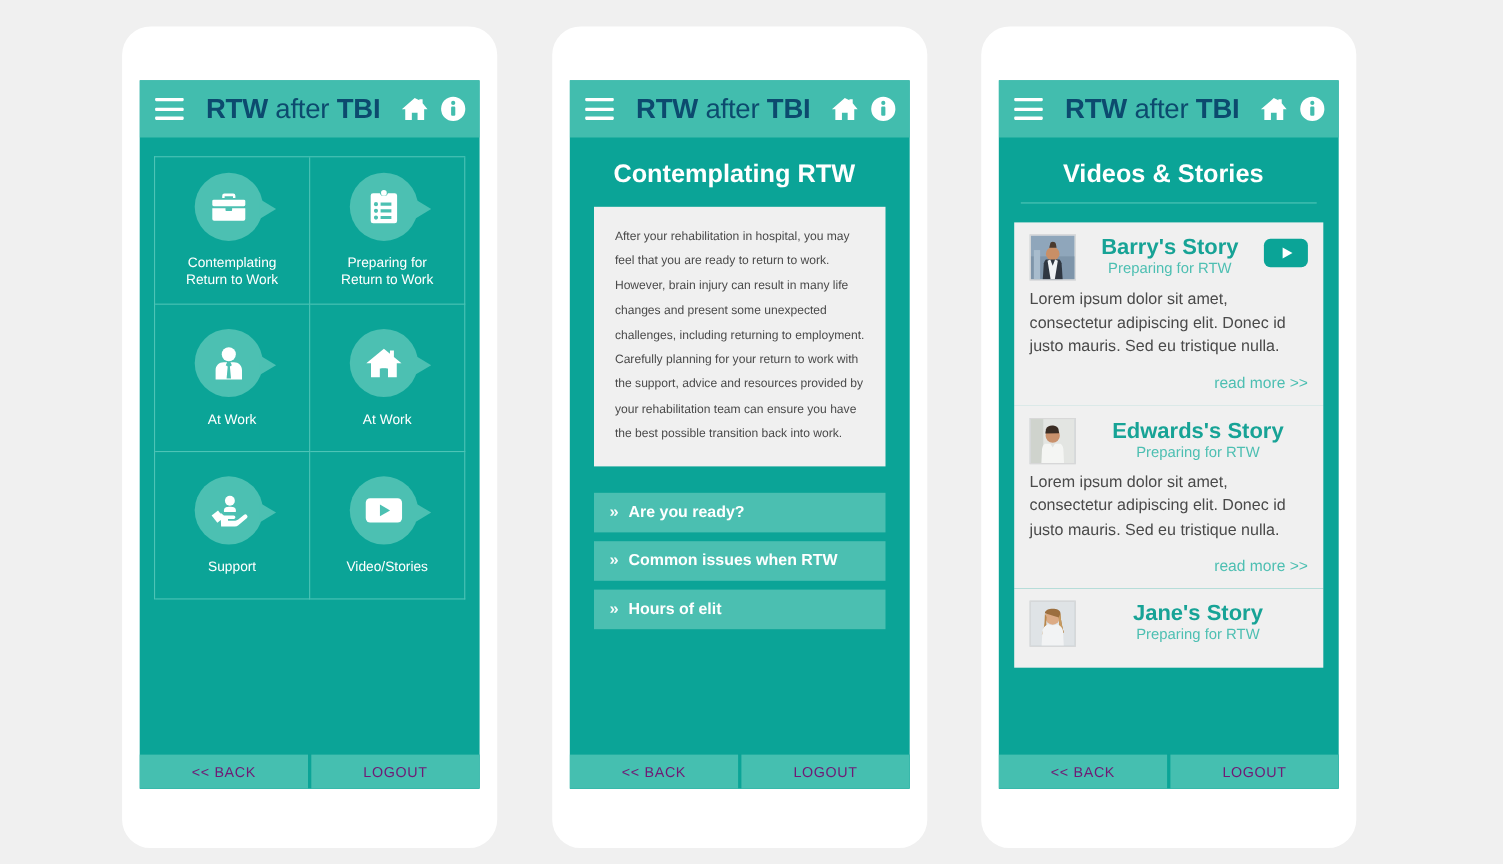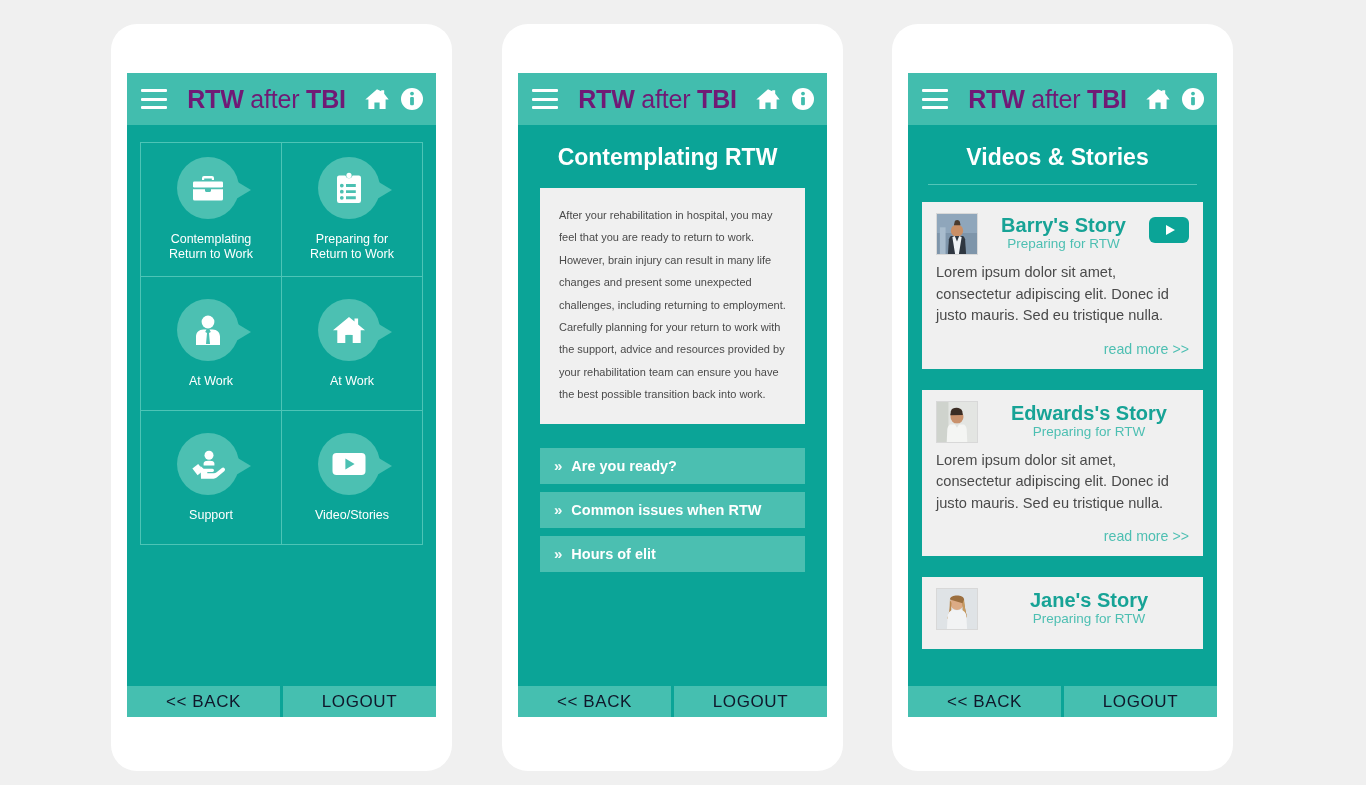--- a/index.html
+++ b/index.html
@@ -57,21 +57,21 @@
     width: 26px; height: 20px;
     display: flex; flex-direction: column;
     justify-content: space-between;
     flex: 0 0 auto;
     cursor: pointer;
   }
   .hamburger i { display: block; height: 3px; background: #fff; border-radius: 1px; }
 
   .app-title {
     flex: 1 1 auto;
-    color: #701a75;
+    color: #0c4a6e;
     font-size: 25px;
     letter-spacing: -0.2px;
     white-space: nowrap;
     text-align: center;
     padding-left: 2px;
   }
   .app-title b { font-weight: 700; }
   .app-title span.lite { font-weight: 400; }
 
   .bar-icon { flex: 0 0 auto; display: block; cursor: pointer; }
@@ -80,22 +80,22 @@
   .bottombar {
     flex: 0 0 auto;
     height: 31px;
     display: flex;
     gap: 3px;
     background: #0ba497;
   }
   .bottombar .btn {
     flex: 1 1 50%;
     background: #45bfb0;
-    color: #0f172a;
-    font-size: 17px;
+    color: #701a75;
+    font-size: 13px;
     letter-spacing: 0.6px;
     display: flex; align-items: center; justify-content: center;
     cursor: pointer;
   }
 
   
   .tilegrid {
     flex: 1 1 auto;
     padding: 17px 13px 0 13px;
     align-content: flex-start;
@@ -183,21 +183,21 @@
   
   .title-divider {
     flex: 0 0 auto;
     height: 1px;
     background: #53c5b8;
     margin: 0 20px 17px 20px;
   }
   .storylist {
     flex: 1 1 auto;
     padding: 0 14px;
-    display: flex; flex-direction: column; gap: 21px;
+    display: flex; flex-direction: column; gap: 0;
     overflow: hidden;
   }
   .story-card {
     flex: 0 0 auto;
     background: #f0f0f0;
     padding: 11px 14px 12px 14px;
     cursor: pointer;
   }
   .story-head { display: flex; align-items: flex-start; gap: 11px; }
   .avatar {

